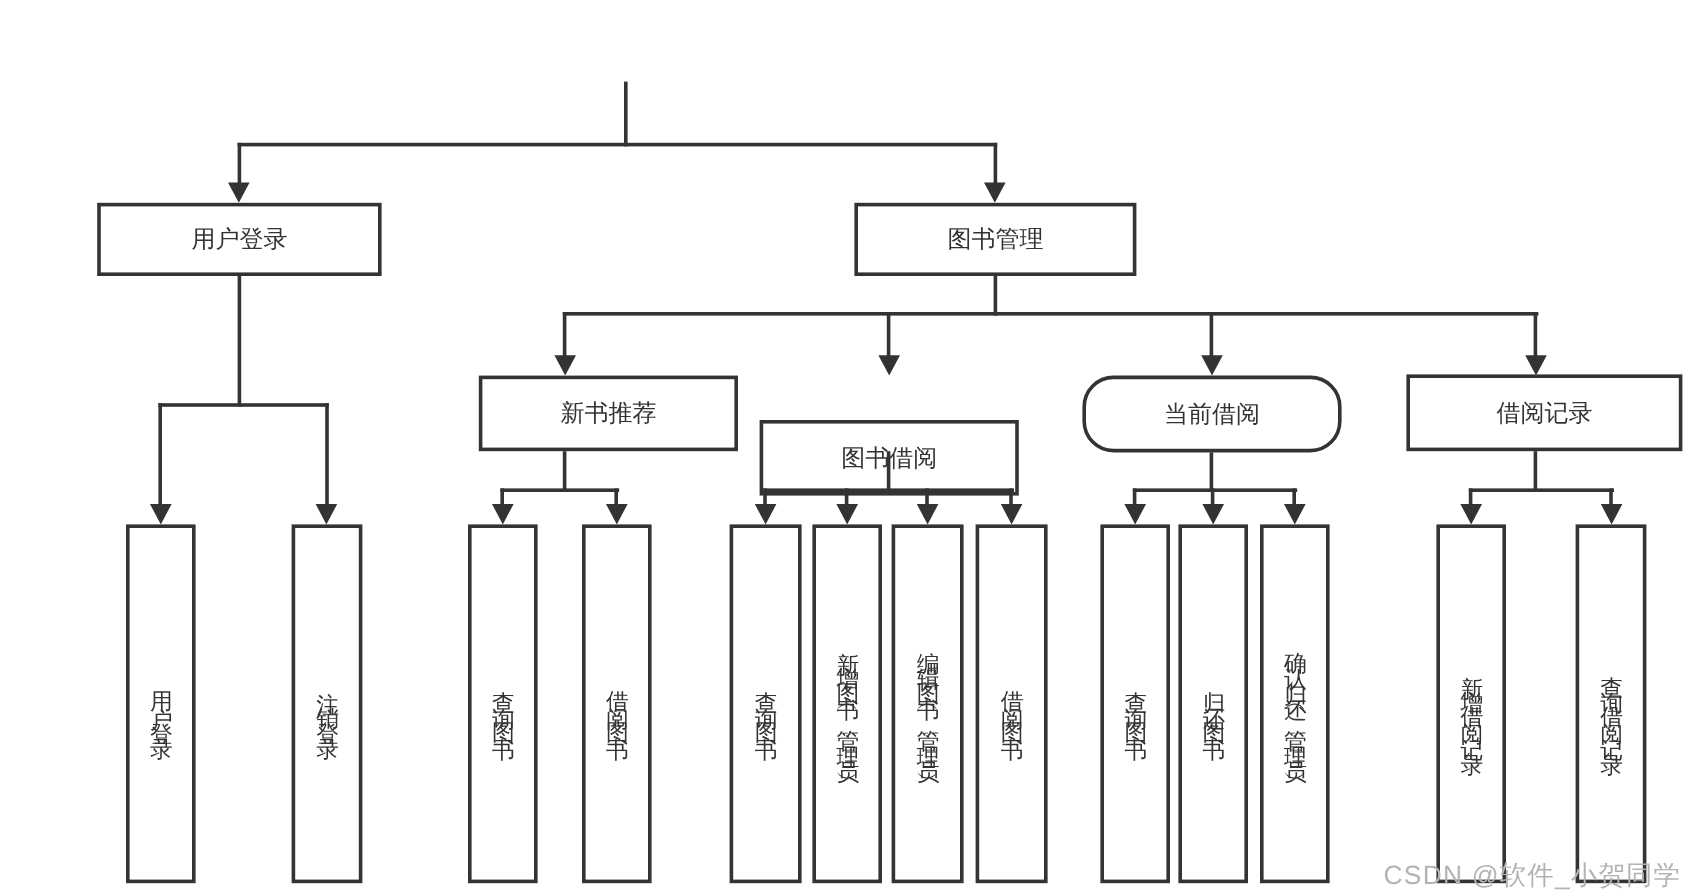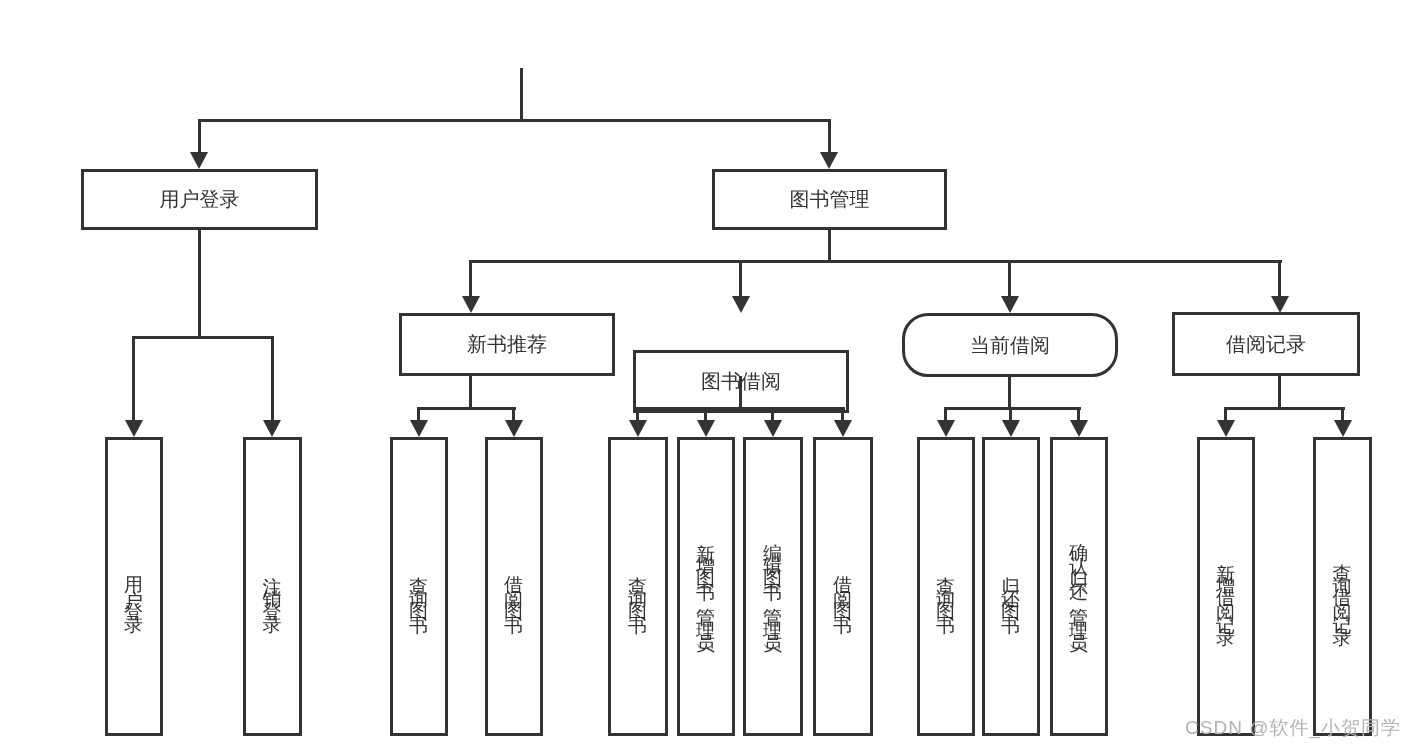--- a/index.html
+++ b/index.html
@@ -28,21 +28,21 @@
   .hline { height:3px; }
   .vline { width:3px; }
   .ahead {
     position:absolute; width:0; height:0;
     border-left:9px solid transparent;
     border-right:9px solid transparent;
     border-top:17px solid #333333;
   }
   .watermark {
     position:absolute; right:4px; top:715px;
-    font-size:19px; color:#b3b3b3; z-index:10;
+    font-size:22px; color:#b3b3b3; z-index:10;
     letter-spacing:1px;
   }
 </style>
 </head>
 <body>
 
 <div id="canvas">
 
 
   <div class="vline" style="left:520px; top:68px; height:54px;"></div>
@@ -79,21 +79,21 @@
 
   <div class="box" style="left:363px; top:313px; width:216px; height:63px;margin-left:36px;">
     <span>新书推荐</span>
   </div>
   <div class="box" style="left:633px; top:313px; width:216px; height:63px;margin-top:37px;">
     <span>图书借阅</span>
   </div>
   <div class="box" style="left:902px; top:313px; width:216px; height:64px;border-radius:26px;">
     <span>当前借阅</span>
   </div>
-  <div class="box" style="left:1172px; top:312px; width:188px; height:64px;">
+  <div class="box" style="left:1172px; top:312px; width:230px; height:64px;">
     <span>借阅记录</span>
   </div>
 
   <div class="vline" style="left:469px; top:376px; height:34px;"></div>
   <div class="hline" style="left:417px; top:407px; width:99px;"></div>
   <div class="vline" style="left:417px; top:407px; height:15px;"></div>
   <div class="ahead" style="left:410px; top:420px;"></div>
   <div class="vline" style="left:512px; top:407px; height:15px;"></div>
   <div class="ahead" style="left:505px; top:420px;"></div>
 

